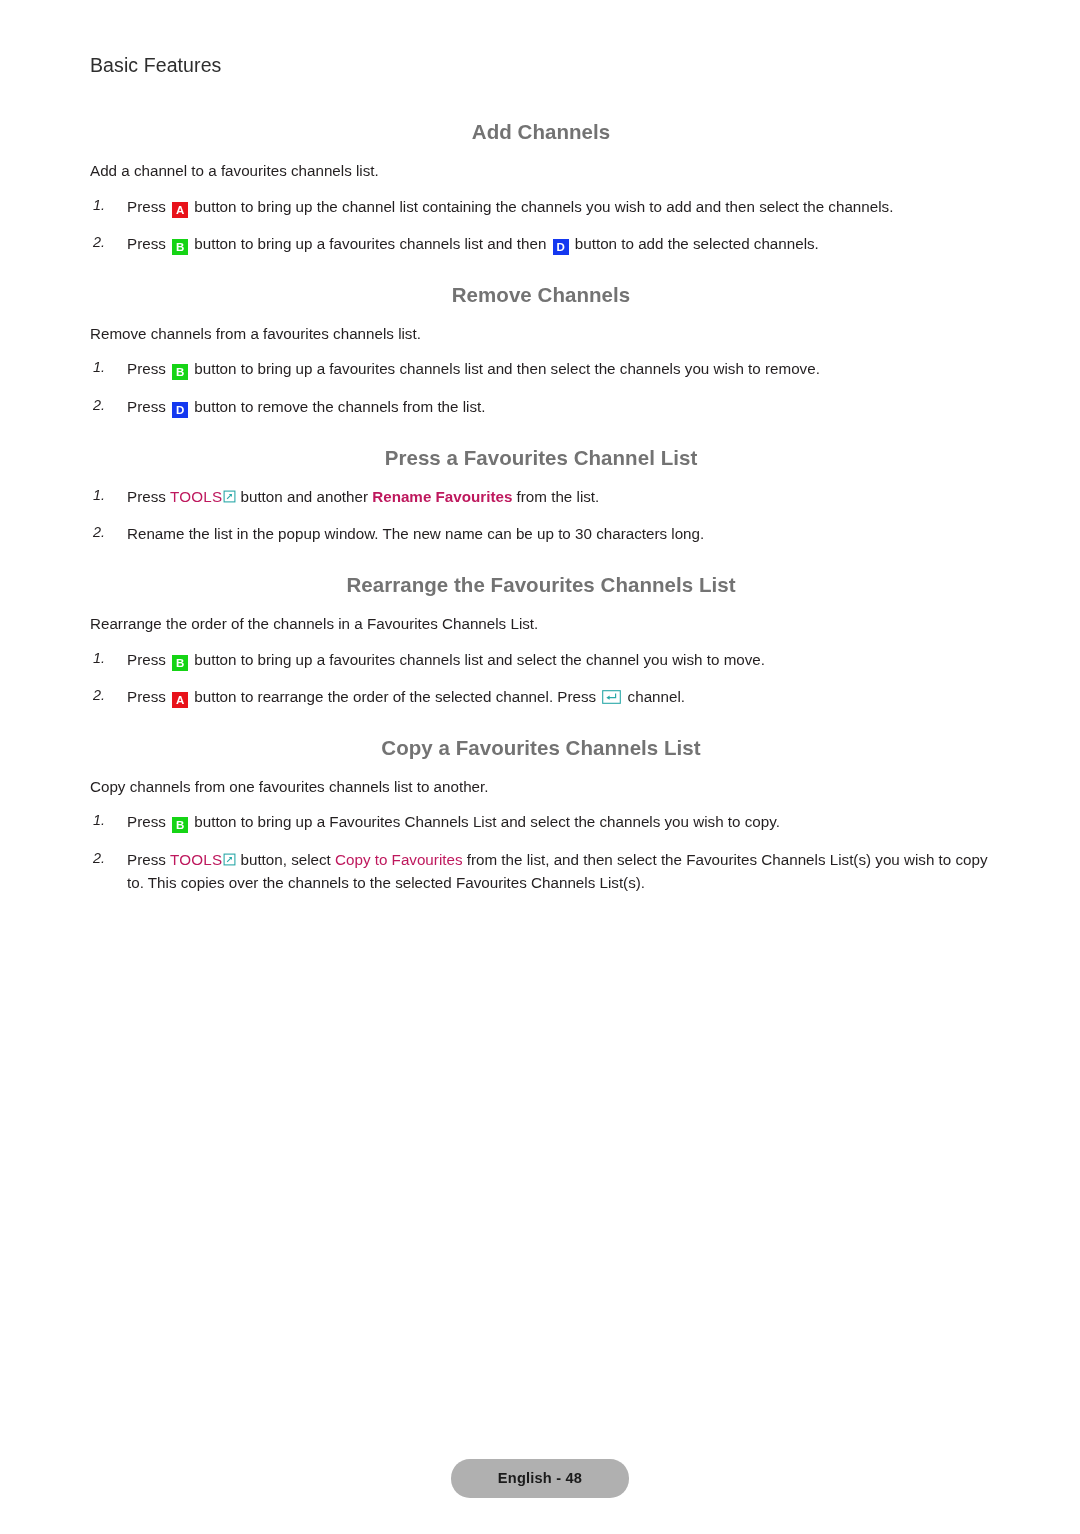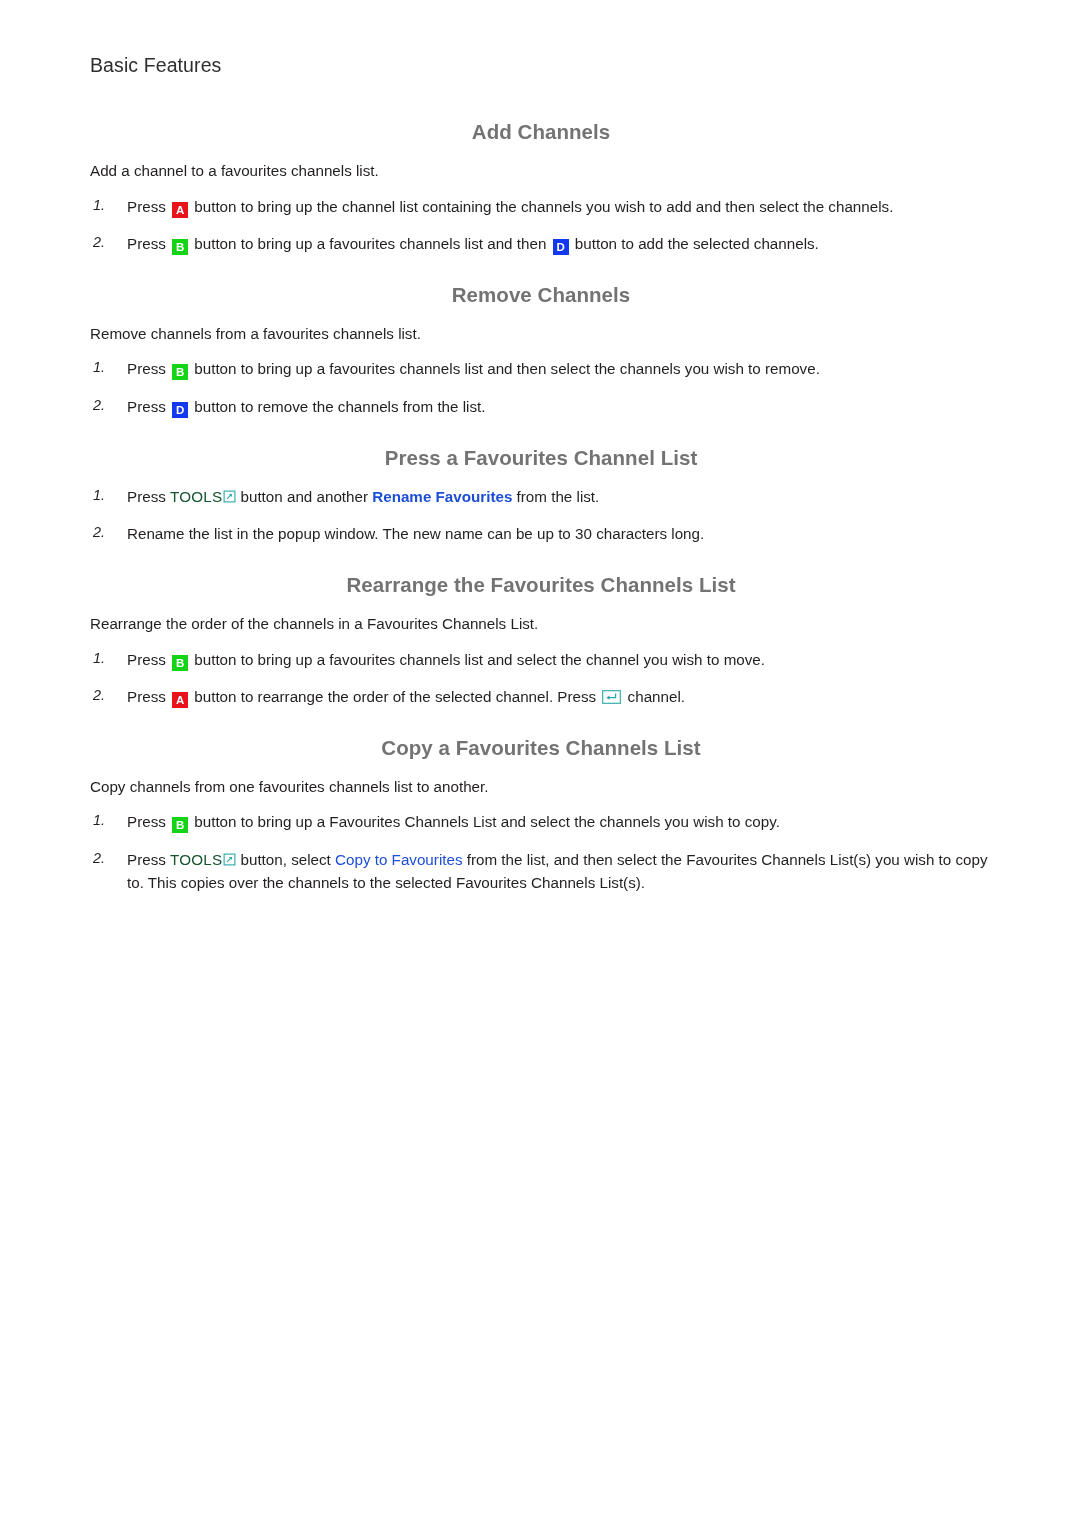--- a/index.html
+++ b/index.html
@@ -101,21 +101,21 @@
     vertical-align: -2px;
     margin: 0 2px;
     font-family: "Liberation Sans", sans-serif;
   }
   .key.red   { background: #e8121a; }
   .key.green { background: #15d415; }
   .key.blue  { background: #1438f0; }
 
   
   .tools {
-    color: #14532d;
+    color: #be185d;
     white-space: nowrap;
   }
   .tools .tools-text {
     font-size: 15.2px;
     letter-spacing: 0.2px;
   }
   .icon-boxarrow {
     display: inline-block;
     width: 13px;
     height: 13px;
@@ -128,21 +128,21 @@
   .icon-enter {
     display: inline-block;
     width: 19px;
     height: 14px;
     vertical-align: -2px;
     margin: 0 2px;
   }
   .icon-enter svg { display: block; }
 
   .menu-link {
-    color: #1d4ed8;
+    color: #be185d;
   }
   .menu-link.bold {
     font-weight: 700;
   }
 
   .footer {
     position: absolute;
     left: 0;
     top: 1459px;
     width: 1080px;
@@ -218,14 +218,17 @@
                     <rect x="1.1" y="1.1" width="10.8" height="10.8" fill="none" stroke="#2aa8a8" stroke-width="1.1"></rect>
                     <path d="M4.1 8.9 L8.6 4.4" stroke="#2aa8a8" stroke-width="1.2" fill="none"></path>
                     <path d="M8.9 3.9 L8.9 7.0 L5.8 3.9 Z" fill="#2aa8a8"></path>
                   </svg></span></span><span> button, select </span><span class="menu-link">Copy to Favourites</span><span> from the list, and then select the Favourites Channels List(s) you wish to copy to. This copies over the channels to the selected Favourites Channels List(s).</span></li>
           </ol>
         </div>
       </div>
 
   </div>
 
+  <div class="footer">
+    <span class="page-pill">English - 48</span>
+  </div>
 
 </div>
 
 </body></html>

